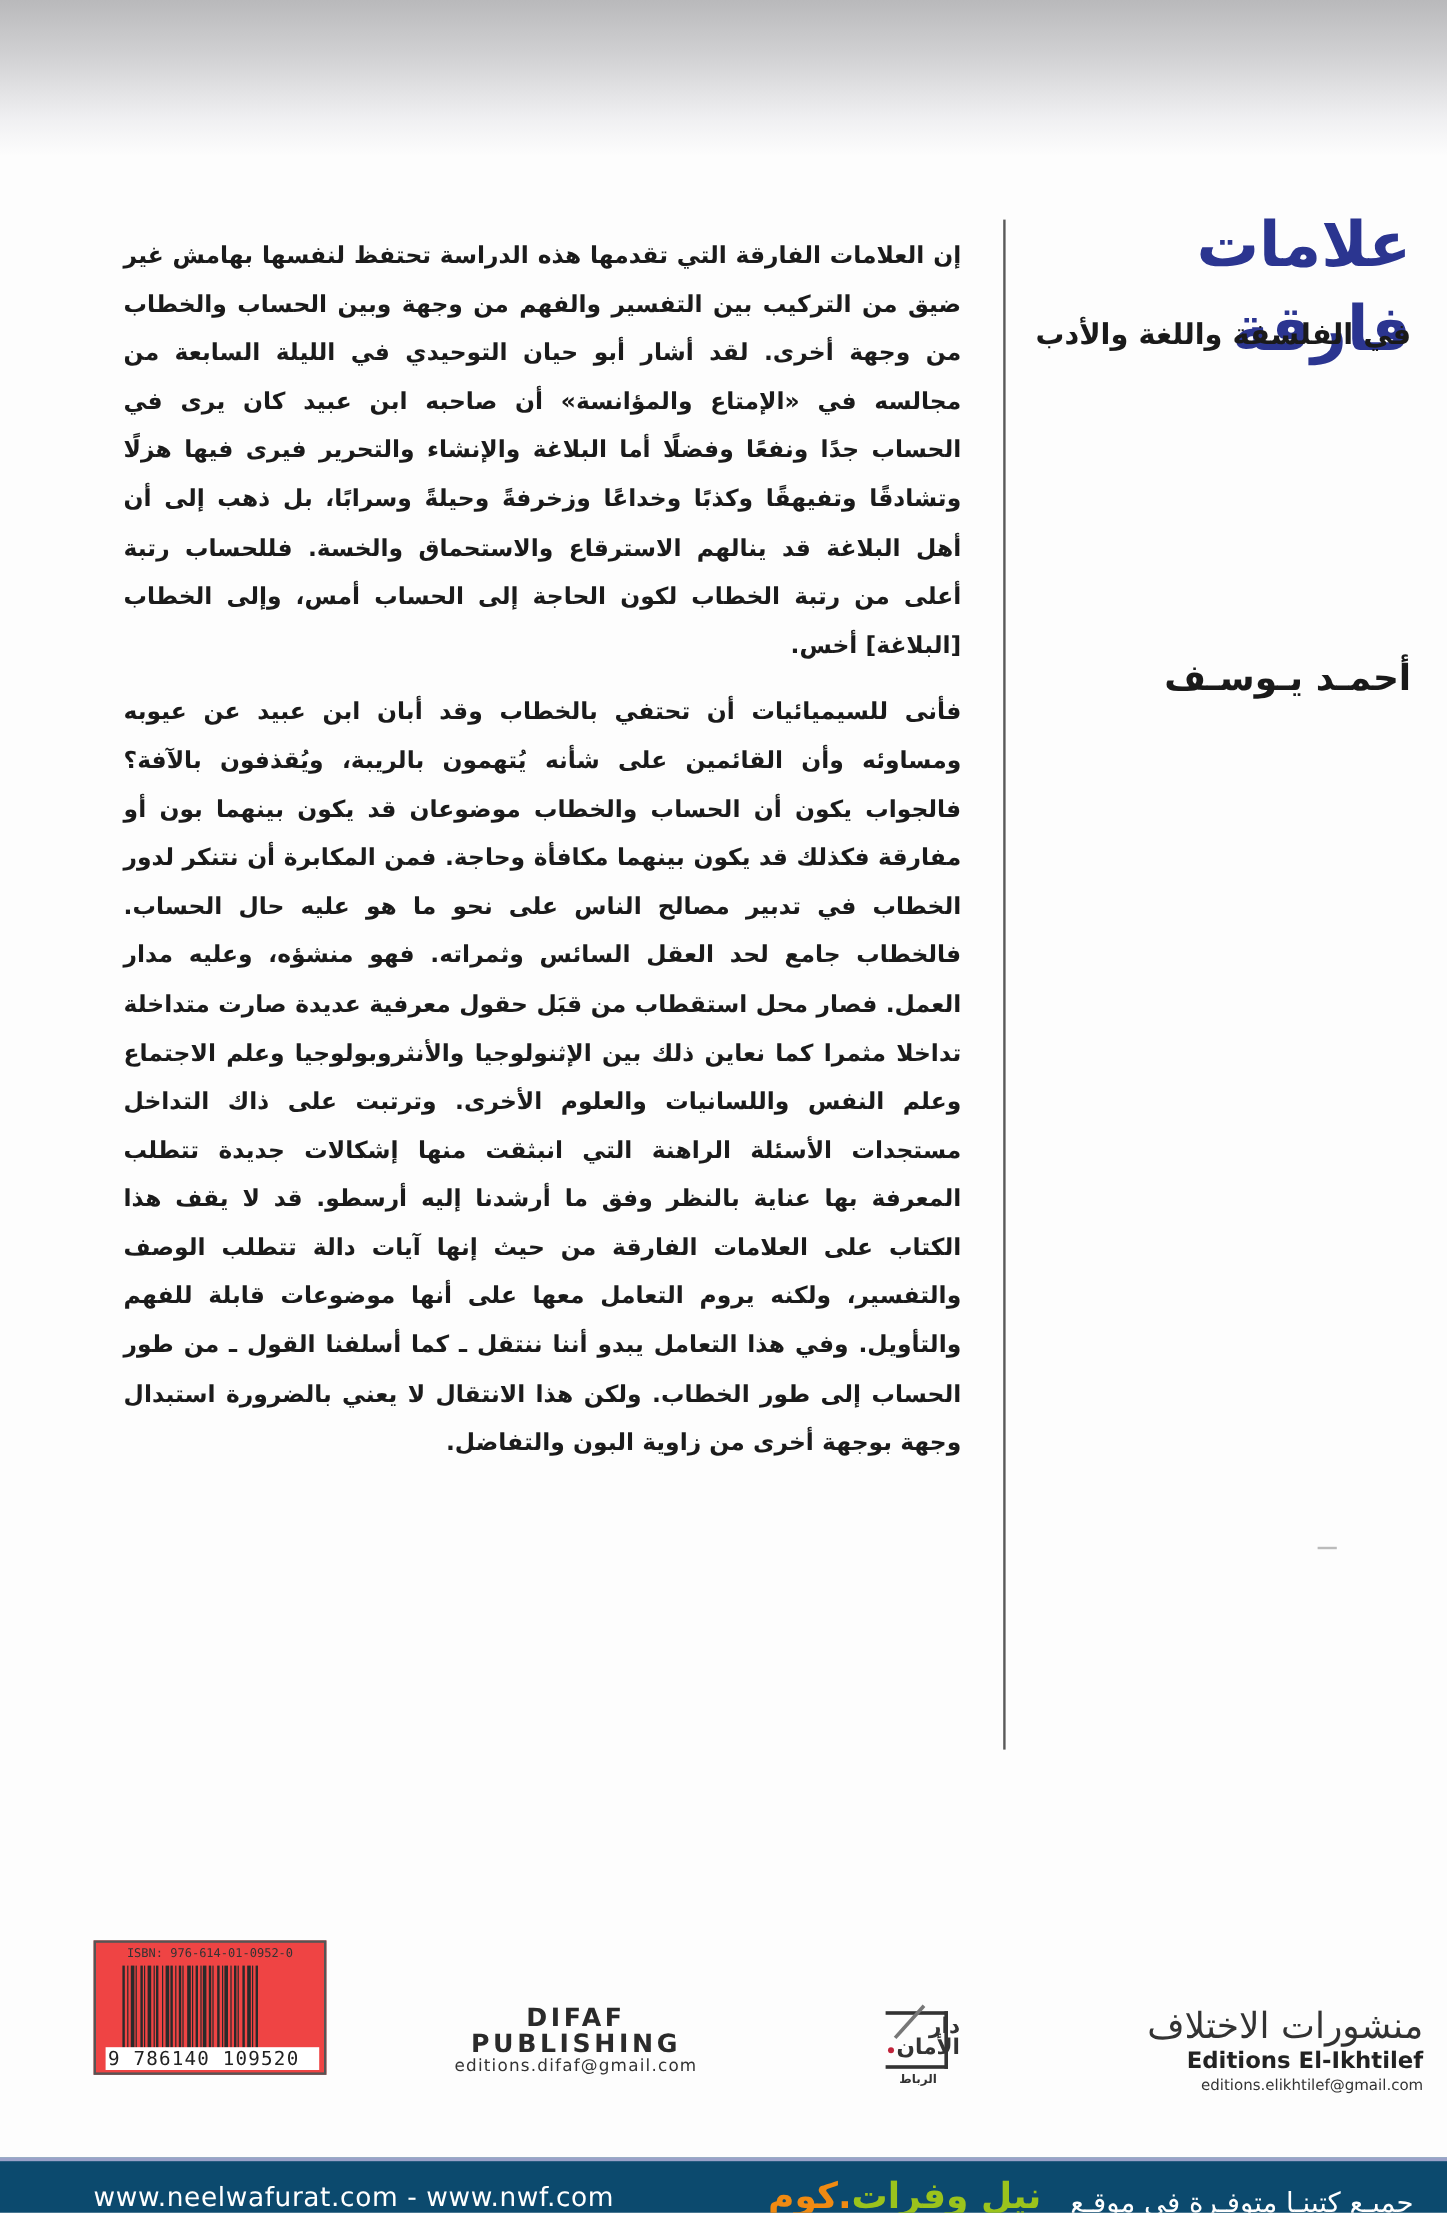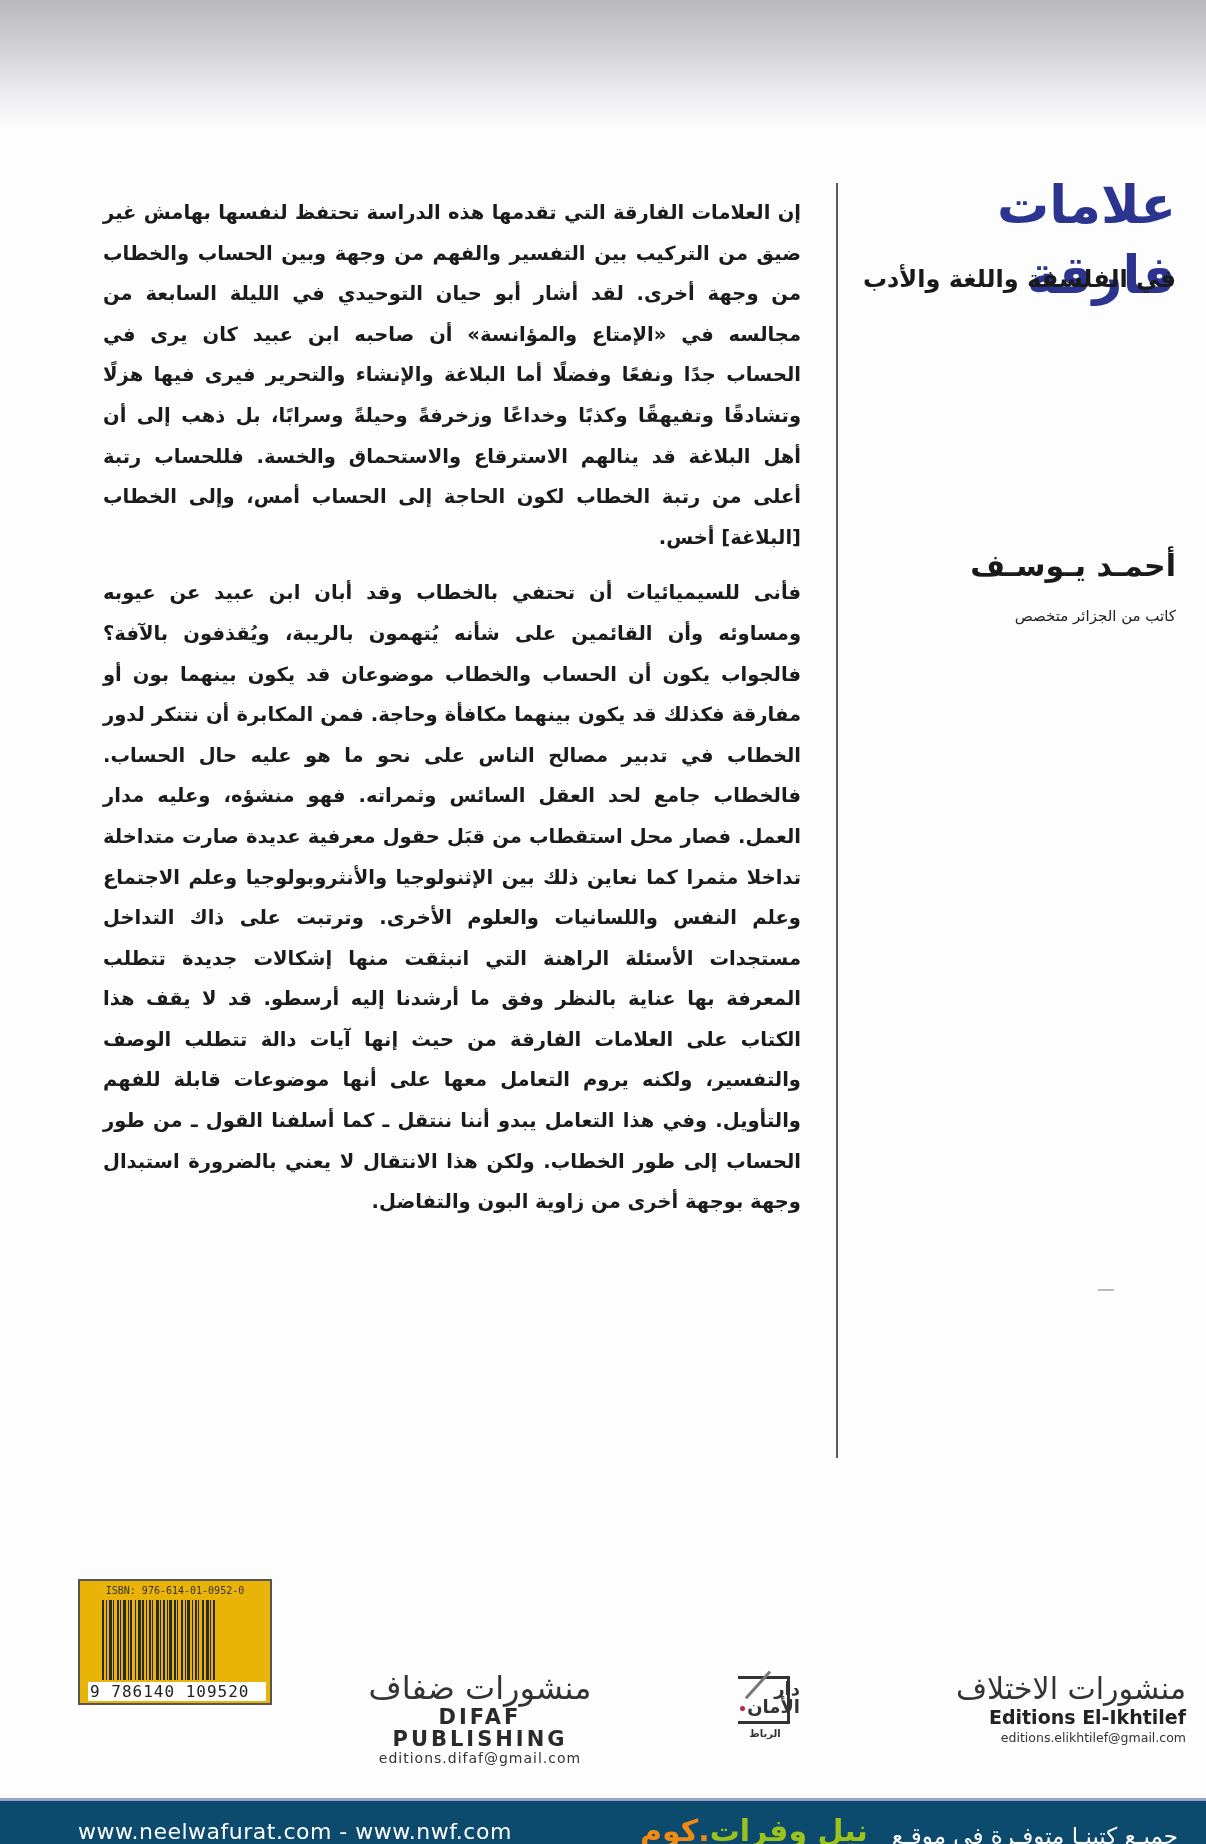--- a/index.html
+++ b/index.html
@@ -40,22 +40,22 @@
   .body-col {
     position: absolute; right: 390px; top: 178px; width: 728px;
     direction: rtl; text-align: justify; text-align-last: right;
     font-family: "DejaVu Sans", sans-serif; font-weight: bold;
     font-size: 19.5px; color: #1b1b1b; line-height: 40.6px;
   }
   .body-col p { margin: 15px; }
   .body-col p + p { margin-top: 6px; }
 
   .isbn-box {
-    position: absolute; left: 78px; top: 1579px; width: 194px; height: 126px;
-    border: 2px solid #555; background: #eab308; box-sizing: border-box;
+    position: absolute; left: 78px; top: 1617px; width: 194px; height: 112px;
+    border: 2px solid #555; background: #ef4444; box-sizing: border-box;
   }
   .isbn-label {
     position: absolute; left: 0; right: 0; top: 4px; text-align: center;
     font-family: "DejaVu Sans Mono", monospace; font-size: 10px; color: #333;
   }
   .barcode {
     position: absolute; left: 22px; top: 19px; width: 150px; height: 80px;
     display: flex; align-items: stretch;
   }
   .barcode span { display: block; background: #2a2a2a; height: 100%; }
@@ -136,21 +136,20 @@
 </head>
 <body>
 
 <div class="top-fade"></div>
 
 <div class="title">علامات فارقة</div>
 <div class="subtitle">في الفلسفة واللغة والأدب</div>
 
 <div class="author">أحمـد يـوسـف</div>
 <div class="author-bio">
-  <div>كاتب من الجزائر متخصص</div>
 </div>
 
 <div class="divider"></div>
 
 <div class="body-col">
   <p>إن العلامات الفارقة التي تقدمها هذه الدراسة تحتفظ لنفسها بهامش غير ضيق من التركيب بين التفسير والفهم من وجهة وبين الحساب والخطاب من وجهة أخرى. لقد أشار أبو حيان التوحيدي في الليلة السابعة من مجالسه في «الإمتاع والمؤانسة» أن صاحبه ابن عبيد كان يرى في الحساب جدًا ونفعًا وفضلًا أما البلاغة والإنشاء والتحرير فيرى فيها هزلًا وتشادقًا وتفيهقًا وكذبًا وخداعًا وزخرفةً وحيلةً وسرابًا، بل ذهب إلى أن أهل البلاغة قد ينالهم الاسترقاع والاستحماق والخسة. فللحساب رتبة أعلى من رتبة الخطاب لكون الحاجة إلى الحساب أمس، وإلى الخطاب [البلاغة] أخس.</p>
   <p>فأنى للسيميائيات أن تحتفي بالخطاب وقد أبان ابن عبيد عن عيوبه ومساوئه وأن القائمين على شأنه يُتهمون بالريبة، ويُقذفون بالآفة؟ فالجواب يكون أن الحساب والخطاب موضوعان قد يكون بينهما بون أو مفارقة فكذلك قد يكون بينهما مكافأة وحاجة. فمن المكابرة أن نتنكر لدور الخطاب في تدبير مصالح الناس على نحو ما هو عليه حال الحساب. فالخطاب جامع لحد العقل السائس وثمراته. فهو منشؤه، وعليه مدار العمل. فصار محل استقطاب من قبَل حقول معرفية عديدة صارت متداخلة تداخلا مثمرا كما نعاين ذلك بين الإثنولوجيا والأنثروبولوجيا وعلم الاجتماع وعلم النفس واللسانيات والعلوم الأخرى. وترتبت على ذاك التداخل مستجدات الأسئلة الراهنة التي انبثقت منها إشكالات جديدة تتطلب المعرفة بها عناية بالنظر وفق ما أرشدنا إليه أرسطو. قد لا يقف هذا الكتاب على العلامات الفارقة من حيث إنها آيات دالة تتطلب الوصف والتفسير، ولكنه يروم التعامل معها على أنها موضوعات قابلة للفهم والتأويل. وفي هذا التعامل يبدو أننا ننتقل ـ كما أسلفنا القول ـ من طور الحساب إلى طور الخطاب. ولكن هذا الانتقال لا يعني بالضرورة استبدال وجهة بوجهة أخرى من زاوية البون والتفاضل.</p>
 </div>
 
 <div class="scratch"></div>
@@ -188,21 +187,20 @@
       <span style="width:1px;margin-right:3px"></span>
     <span style="width:2px;margin-right:2px"></span>
       <span style="width:3px;margin-right:1px"></span>
     <span style="width:1px;margin-right:2px"></span>
       <span style="width:2px;margin-right:0"></span>
   </div>
   <div class="isbn-digits">9 786140 109520</div>
 </div>
 
 <div class="difaf">
-  <div class="difaf-ar">منشورات ضفاف</div>
   <div class="difaf-en">DIFAF PUBLISHING</div>
   <div class="difaf-mail">editions.difaf@gmail.com</div>
 </div>
 
 <div class="daraman">
   <div class="daraman-frame"></div>
   <div class="daraman-pen"></div>
   <div class="daraman-dot"></div>
   <div class="daraman-text">دار الأمان</div>
   <div class="daraman-city">الرباط</div>

